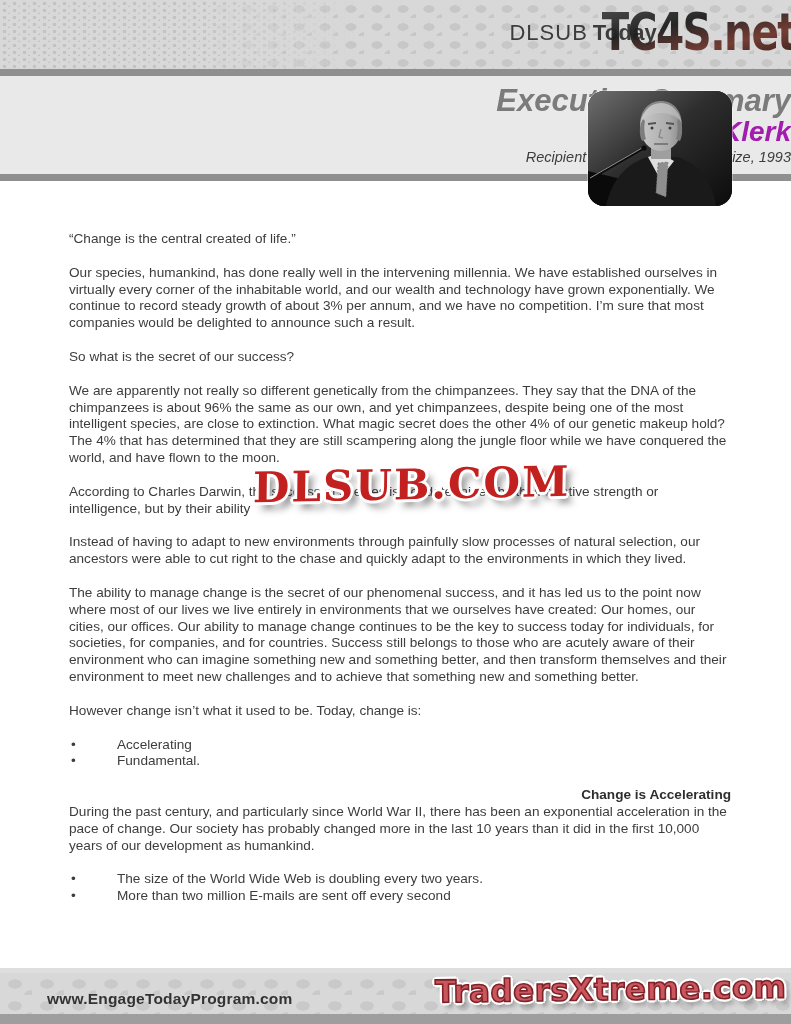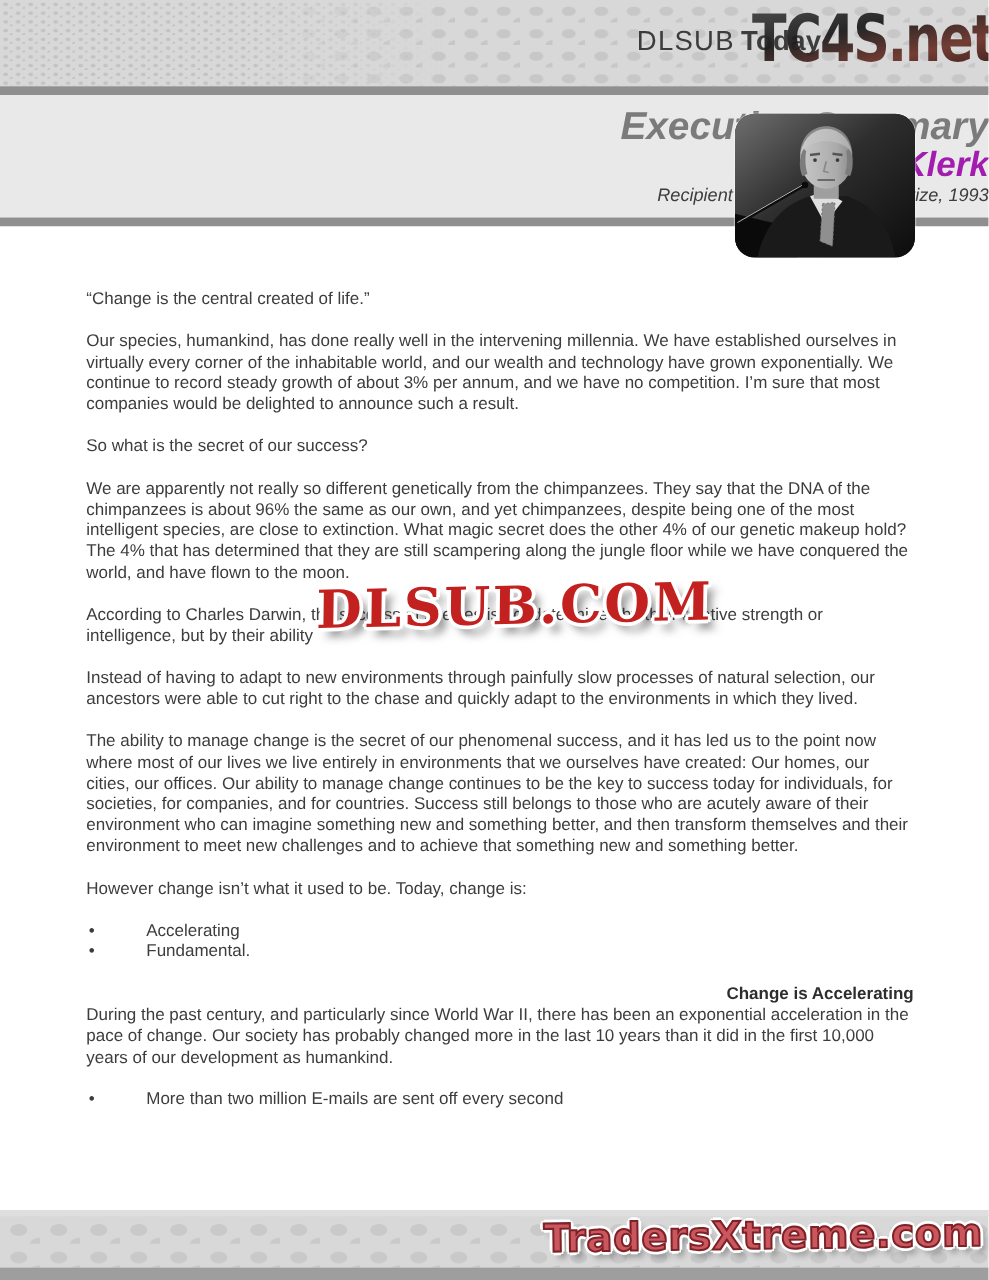--- a/index.html
+++ b/index.html
@@ -195,23 +195,25 @@
     <p>Instead of having to adapt to new environments through painfully slow processes of natural selection, our ancestors were able to cut right to the chase and quickly adapt to the environments in which they lived.</p>
     <p>The ability to manage change is the secret of our phenomenal success, and it has led us to the point now where most of our lives we live entirely in environments that we ourselves have created: Our homes, our cities, our offices. Our ability to manage change continues to be the key to success today for individuals, for societies, for companies, and for countries. Success still belongs to those who are acutely aware of their environment who can imagine something new and something better, and then transform themselves and their environment to meet new challenges and to achieve that something new and something better.</p>
     <p>However change isn’t what it used to be. Today, change is:</p>
     <ul>
       <li>Accelerating</li>
       <li>Fundamental.</li>
     </ul>
     <h4>Change is Accelerating</h4>
     <p>During the past century, and particularly since World War II, there has been an exponential acceleration in the pace of change. Our society has probably changed more in the last 10 years than it did in the first 10,000 years of our development as humankind.</p>
     <ul>
+      <li>The size of the World Wide Web is doubling every two years.</li>
       <li>More than two million E-mails are sent off every second</li>
     </ul>
   </main>
 
   <div class="band-bottom">
     <div class="dots-big"></div>
+    <div class="site-url">www.EngageTodayProgram.com</div>
     <div class="traders">TradersXtreme.com</div>
   </div>
   <div class="bottom-strip"></div>
 
 </div>
 
 </body></html>

